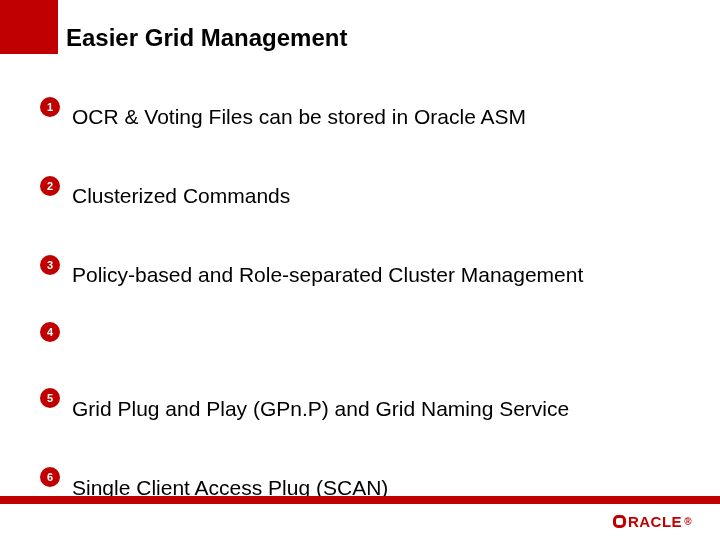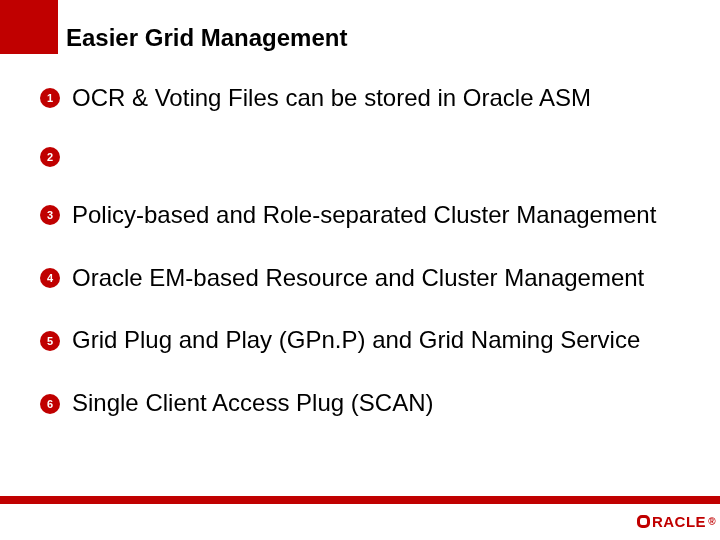--- a/index.html
+++ b/index.html
@@ -8,24 +8,24 @@
   .red-block { position: absolute; top: 0; left: 0; width: 58px; height: 54px; background: #c00000; }
   .title { position: absolute; top: 24px; left: 66px; font-size: 24px; font-weight: bold; color: #000; }
   .list { position: absolute; top: 84px; left: 40px; right: 30px; }
   .item { display: flex; align-items: center; margin-bottom: 34px; }
   .badge {
     width: 20px; height: 20px; border-radius: 50%;
     background: #c00000; color: #fff; font-size: 11px; font-weight: bold;
     display: flex; align-items: center; justify-content: center;
     flex-shrink: 0; margin-right: 12px;
   }
-  .item-text { font-size: 24px; color: #000; line-height: 1.2; }
+  .item-text { font-size: 21px; color: #000; line-height: 1.2; margin-top: 20px; }
   .item.bold .item-text { font-weight: normal; }
   .footer-bar { position: absolute; bottom: 36px; left: 0; width: 100%; height: 8px; background: #c00000; }
-  .logo-wrap { position: absolute; bottom: 8px; right: 4px; text-align: right; }
+  .logo-wrap { position: absolute; bottom: 8px; right: 28px; text-align: right; }
   .oracle-logo {
     display: inline-flex; align-items: center; gap: 1px;
     font-family: Arial, sans-serif; font-weight: bold; font-size: 15px;
     color: #c00000; letter-spacing: 0.5px;
   }
   .oracle-o {
     display: inline-block; width: 13px; height: 13px;
     border: 3px solid #c00000; border-radius: 5px;
     margin-right: 1px;
   }
@@ -38,28 +38,28 @@
   <div class="red-block"></div>
   <div class="title">Easier Grid Management</div>
 
   <div class="list">
     <div class="item">
       <div class="badge">1</div>
       <div class="item-text">OCR &amp; Voting Files can be stored in Oracle ASM</div>
     </div>
     <div class="item">
       <div class="badge">2</div>
+      <div class="item-text">Clusterized Commands</div>
     </div>
     <div class="item bold">
       <div class="badge">3</div>
       <div class="item-text">Policy-based and Role-separated Cluster Management</div>
     </div>
     <div class="item bold">
       <div class="badge">4</div>
-      <div class="item-text">Oracle EM-based Resource and Cluster Management</div>
     </div>
     <div class="item bold">
       <div class="badge">5</div>
       <div class="item-text">Grid Plug and Play (GPn.P) and Grid Naming Service</div>
     </div>
     <div class="item bold">
       <div class="badge">6</div>
       <div class="item-text">Single Client Access Plug (SCAN)</div>
     </div>
   </div>

